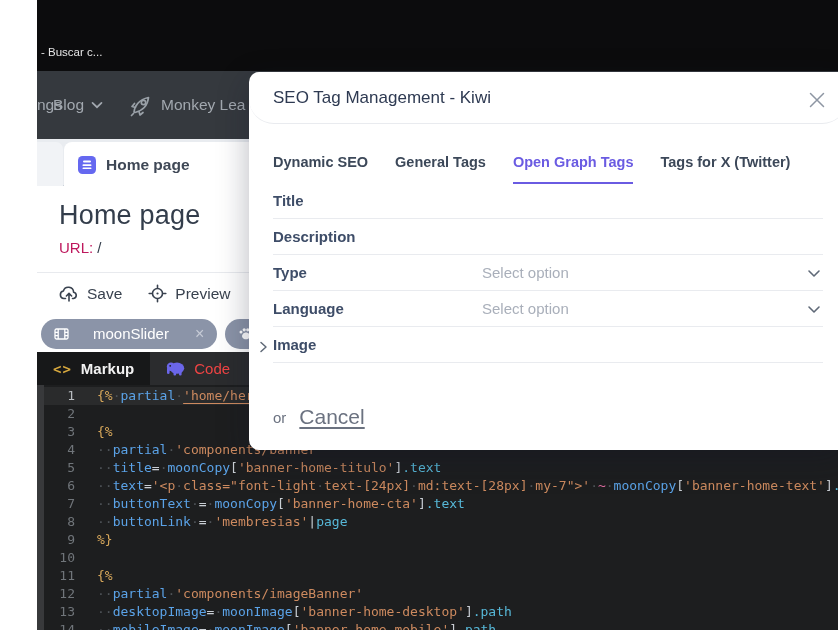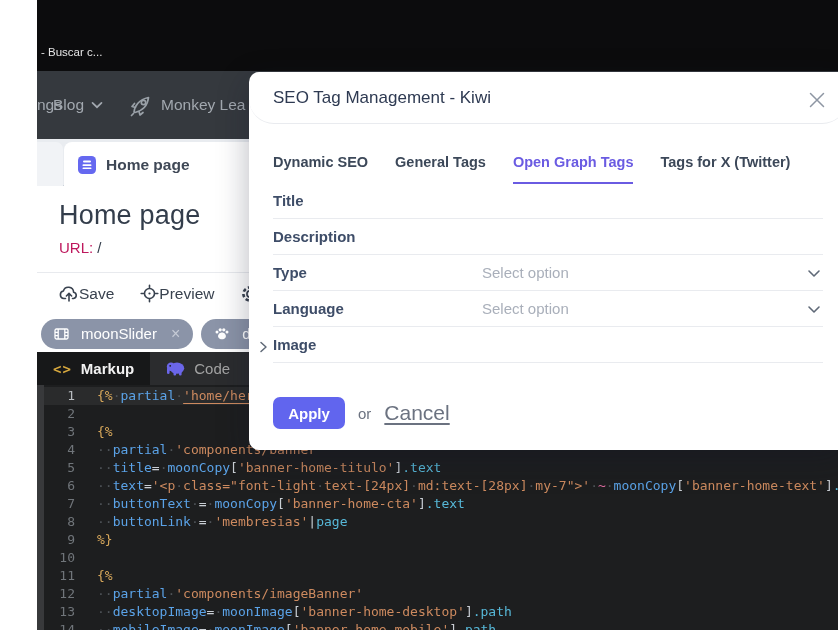--- a/index.html
+++ b/index.html
@@ -33,31 +33,31 @@
   #rightpanel { left:760px; top:0; width:78px; height:166px;
                 background:linear-gradient(180deg,#eef1f6 0%,#f8fafc 45%,#fdfdfe 100%); }
   #page-title { left:22px; top:14px; font-size:27px; color:#333d4b; font-weight:500; letter-spacing:.2px; }
   #url-row { left:22px; top:53px; font-size:15px; }
   #url-row .u-lbl { color:#be185d; }
   #url-row .u-val { color:#333d4b; margin-left:4px; }
   #ctdiv { left:0; top:86px; width:838px; height:1px; background:#e8eaee; }
   #ctdiv2 { left:600px; top:121px; width:238px; height:1px; background:#d8dee6; }
 
   #toolbar { left:22px; top:86px; height:43px; display:flex; align-items:center; gap:26px; }
-  .tbtn { display:flex; align-items:center; font-size:15.5px; color:#39424f; cursor:pointer; }
+  .tbtn { display:flex; align-items:center; gap:8px; font-size:15.5px; color:#39424f; cursor:pointer; }
   .tbtn svg { display:block; }
 
   #pills { left:4px; top:129px; height:37px; display:flex; align-items:center; gap:8px; }
   .pill { height:30px; border-radius:15px; background:#8b94a8; color:#ffffff; display:flex;
-          align-items:center; gap:12px; padding:0 13px; font-size:15px; white-space:nowrap; }
+          align-items:center; gap:24px; padding:0 13px; font-size:15px; white-space:nowrap; }
   .pill .px { color:#c6cbd6; font-size:16px; margin-left:2px; cursor:pointer; }
 
   
   #edtabs { left:0; top:352px; width:838px; height:33px; background:#2b2c2e; display:flex; }
-  .edtab { height:33px; display:flex; align-items:center; gap:9px; padding:0 16px; font-size:15px; color:#a3a3a3; }
+  .edtab { height:33px; display:flex; align-items:center; gap:9px; padding:0 16px; font-size:15px; color:#ef4444; }
   .edtab.active { background:#171819; color:#f2f2f2; font-weight:700; }
   .edtab .mk-ic { color:#d7a83e; font-family:"DejaVu Sans Mono", monospace; font-weight:700; font-size:14px; letter-spacing:1px; }
 
   
   #editor { left:0; top:385px; width:838px; height:245px; background:#1d1e1f; overflow:hidden; }
   #edstrip { left:0; top:0; width:7px; height:245px; background:#38393b; z-index:3; }
   #lines { left:0; top:2px; width:900px; }
   .cl { display:flex; height:18px; line-height:18px; font-family:"DejaVu Sans Mono", monospace; font-size:13px; white-space:pre; }
   .cl.active { background:#2a2b2c; }
   .cl .gut { width:52px; flex:0 0 auto; text-align:right; padding-right:14px; color:#70757a; }
@@ -275,19 +275,18 @@
         </div>
         <div class="frow has-col">
           <span class="colchev"><svg width="9" height="12" viewBox="0 0 9 12">
               <path d="M2 1.5 L7 6 L2 10.5" fill="none" stroke="#5f6977" stroke-width="1.5" stroke-linecap="round" stroke-linejoin="round"></path>
             </svg></span>
           <span class="flbl">Image</span>
           <span class="fph"></span>
         </div>
       </div>
     <div id="m-actions">
-      <button id="apply-btn">Apply</button>
       <span id="or-lbl">or</span>
       <span id="cancel-link">Cancel</span>
     </div>
   </div>
 
 </div>
 
 </body></html>

